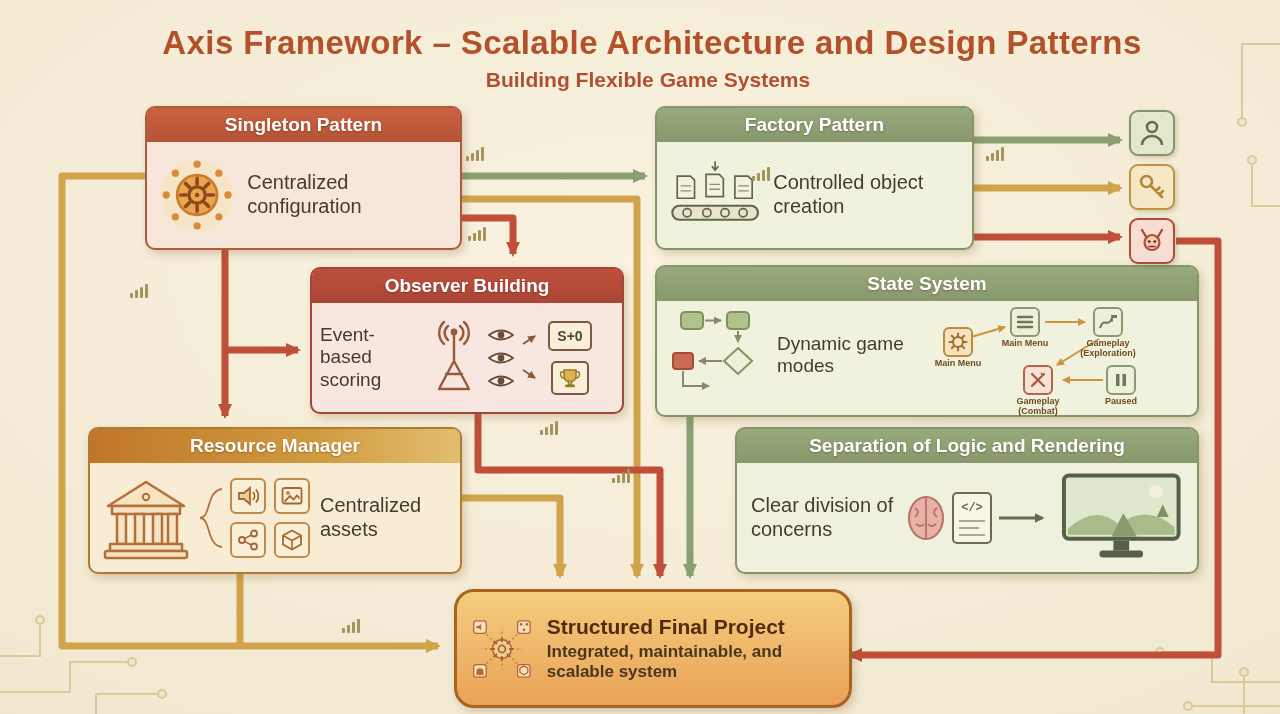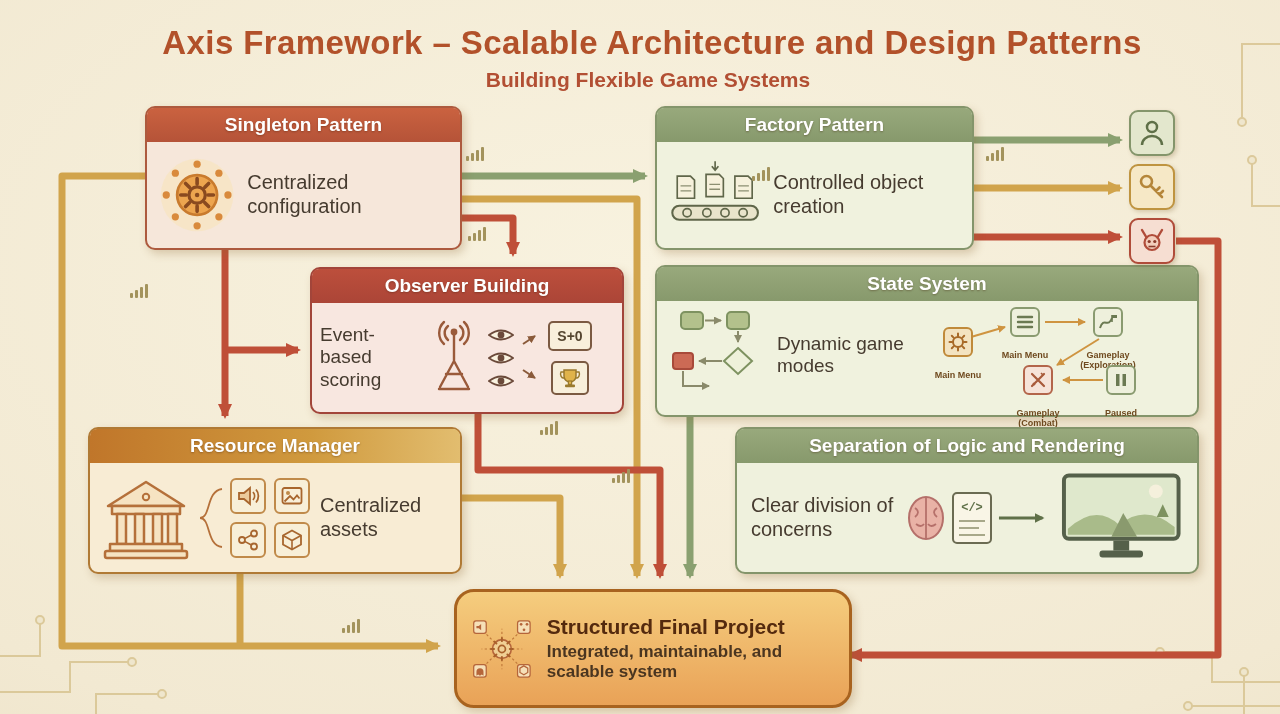--- a/index.html
+++ b/index.html
@@ -51,21 +51,21 @@
 
   .state{left:655px;top:265px;width:540px;height:148px;border-color:#84956b;background:#f0f2de}
   .state .hd{background:linear-gradient(180deg,#98a97c,#87996c)}
   .state .bd{position:relative;display:block}
   .state-flow{position:absolute;left:8px;top:5px}
   .state-desc{position:absolute;left:120px;top:32px;width:160px;font-size:19px}
   .state-links{position:absolute;left:0;top:0}
   .snode{position:absolute;width:72px;text-align:center;z-index:2}
   .snode-icon{width:30px;height:30px;margin:0 auto;border:2px solid;border-radius:6px;
     box-sizing:border-box;display:flex;align-items:center;justify-content:center;background:#eef0dc}
-  .snode-label{font-size:9px;font-weight:bold;color:#6f4a1f;line-height:1.1;margin-top:14px}
+  .snode-label{font-size:9px;font-weight:bold;color:#6f4a1f;line-height:1.1;margin-top:2px}
   .icon-olive{border-color:#8a9b70}
   .icon-red{border-color:#b3654a;background:#f6e3d8}
   .icon-gold{border-color:#c08a3a;background:#f3e3c0}
 
   .resource{left:88px;top:427px;width:370px;height:143px;border-color:#b07a35;background:#f8ecd4}
   .resource .hd{background:linear-gradient(90deg,#c0762a,#d09a3e 60%,#e2bd6f)}
   .resource .bd{padding:4px 10px;gap:6px}
   .res-grid{display:grid;grid-template-columns:36px 36px;grid-template-rows:36px 36px;gap:8px}
   .ricon{border:2px solid #c08a4a;border-radius:6px;background:#f8efd8;
     display:flex;align-items:center;justify-content:center;box-sizing:border-box}

